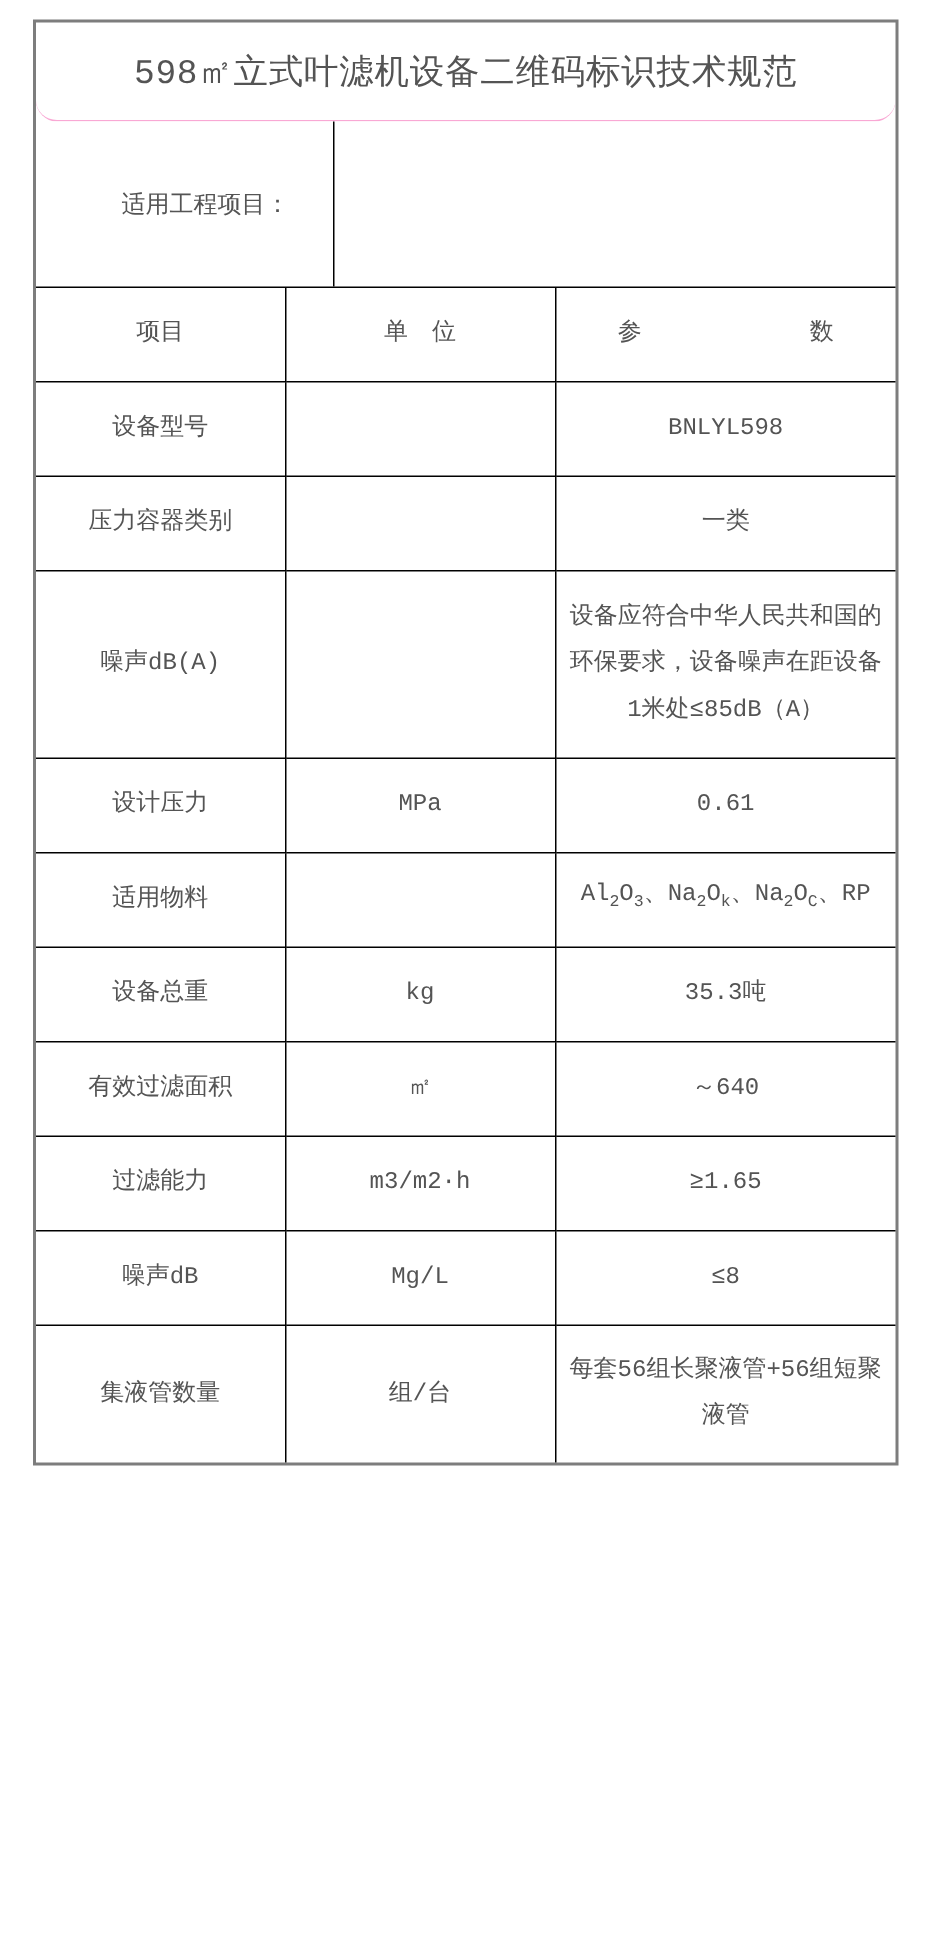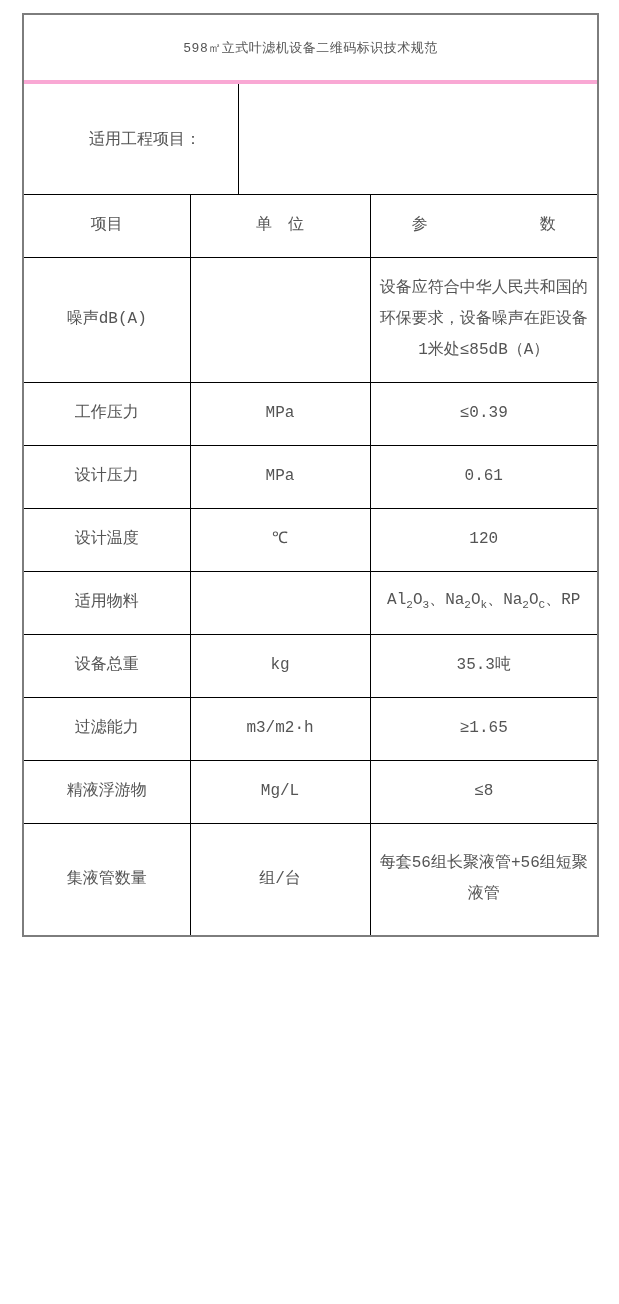--- a/index.html
+++ b/index.html
@@ -15,37 +15,38 @@
   .doc {
     box-sizing: border-box;
     width: 577px;
     margin: 13px 0 0 22px;
     border: 2px solid #7d7d7d;
     background: #ffffff;
   }
   
   .title-row {
     height: 65px;
-    border-bottom: 4px solid #f9a8d4;
+    border-bottom: 1px solid #f9a8d4;
     display: flex;
     align-items: center;
     justify-content: center;
-    font-size: 13px;
+    font-size: 23px;
     letter-spacing: 0.5px;
+    border-radius: 14px;
   }
   
   .project-row {
     display: flex;
     height: 110px;
     border-bottom: 1px solid #000000;
     font-size: 16px;
   }
   .project-label {
     box-sizing: border-box;
-    width: 215px;
+    width: 199px;
     border-right: 1px solid #000000;
     display: flex;
     align-items: center;
     justify-content: center;
     padding-left: 28px;
   }
   .project-value {
     flex: 1;
     display: flex;
     align-items: center;
@@ -72,21 +73,21 @@
     padding: 0 2px;
     overflow: hidden;
   }
   table.spec td:first-child { border-left: none; }
   table.spec td:last-child  { border-right: none; }
   table.spec tr:first-child td { border-top: none; }
   table.spec tr:last-child td  { border-bottom: none; }
   table.spec tr { height: 63px; }
   table.spec tr.r-header { height: 62px; }
   table.spec tr.r-noise  { height: 125px; }
-  table.spec tr.r-last   { height: 112px; margin-top: 20px; }
+  table.spec tr.r-last   { height: 92px; margin-top: 20px; }
   .sub {
     font-size: 11px;
     vertical-align: -4px;
   }
 </style>
 </head>
 <body>
 
 <div class="doc">
 
@@ -101,59 +102,64 @@
         <col class="c1">
         <col class="c2">
         <col class="c3">
       </colgroup>
     <tbody>
       <tr class="r-header">
         <td>项目</td>
         <td>单　位</td>
         <td>参　　　　　　　数</td>
       </tr>
+      <tr>
+        <td>设备型号</td>
+        <td></td>
+        <td>BNLYL598</td>
+      </tr>
+      <tr>
+        <td>压力容器类别</td>
+        <td></td>
+        <td>一类</td>
+      </tr>
       <tr class="r-noise">
         <td>噪声dB(A)</td>
         <td></td>
         <td>设备应符合中华人民共和国的
 环保要求，设备噪声在距设备
 1米处≤85dB（A）</td>
       </tr>
       <tr>
-        <td>工作压力</td>
-        <td>MPa</td>
-        <td>≤0.39</td>
-      </tr>
-      <tr>
         <td>设计压力</td>
         <td>MPa</td>
         <td>0.61</td>
-      </tr>
-      <tr>
-        <td>设计温度</td>
-        <td>℃</td>
-        <td>120</td>
       </tr>
       <tr>
         <td>适用物料</td>
         <td></td>
         <td><span>Al</span><span class="sub">2</span><span>O</span><span class="sub">3</span><span>、</span><span>Na</span><span class="sub">2</span><span>O</span><span class="sub">k</span><span>、</span><span>Na</span><span class="sub">2</span><span>O</span><span class="sub">C</span><span>、</span><span>RP</span></td>
       </tr>
       <tr>
         <td>设备总重</td>
         <td>kg</td>
         <td>35.3吨</td>
       </tr>
       <tr>
+        <td>有效过滤面积</td>
+        <td>㎡</td>
+        <td>～640</td>
+      </tr>
+      <tr>
         <td>过滤能力</td>
         <td>m3/m2·h</td>
         <td>≥1.65</td>
       </tr>
       <tr>
-        <td>精液浮游物</td>
+        <td>噪声dB</td>
         <td>Mg/L</td>
         <td>≤8</td>
       </tr>
       <tr class="r-last">
         <td>集液管数量</td>
         <td>组/台</td>
         <td>每套56组长聚液管+56组短聚
 液管</td>
       </tr>
     </tbody>

